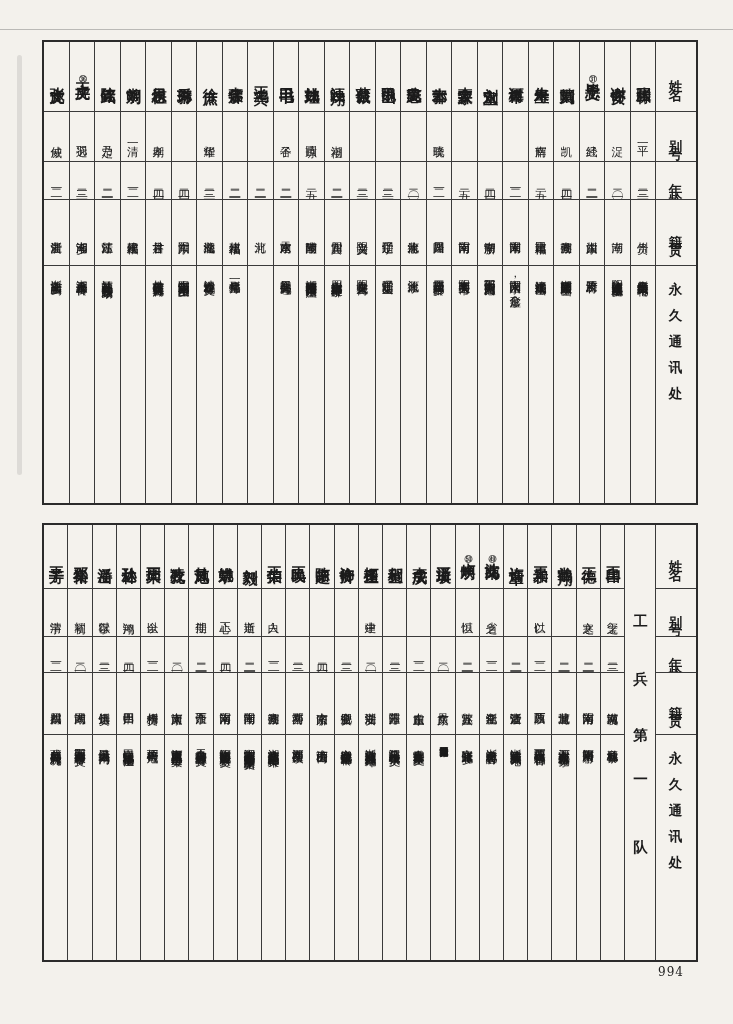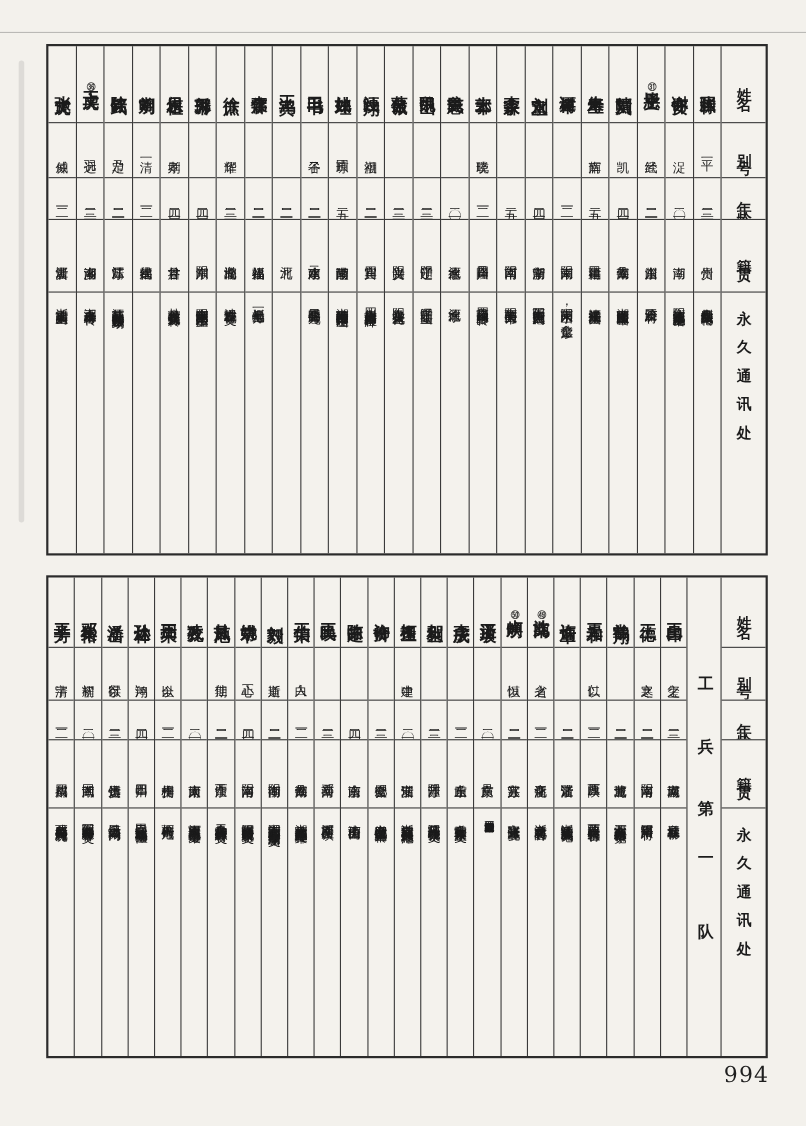--- a/index.html
+++ b/index.html
@@ -37,21 +37,21 @@
   .age{font-size:12px;letter-spacing:1px;}
   .native{font-size:11.5px;}
   .address{font-size:11.5px;letter-spacing:.5px;}
   .address.small{font-size:9px;letter-spacing:0;line-height:1.1;}
   .hcell{font-weight:700;font-size:13.5px;letter-spacing:9px;}
   .hcell.spread{letter-spacing:26px;}
   .section-cell{height:100%;border-bottom:none;font-weight:700;font-size:14.5px;letter-spacing:56px;}
   .note{font-size:8px;letter-spacing:0;margin-top:1px;opacity:.85;}
   .page-number{
     position:absolute;left:658px;top:965px;
-    font-family:"DejaVu Serif",serif;font-size:20px;letter-spacing:1px;color:#1f1f1f;
+    font-family:"DejaVu Serif",serif;font-size:12px;letter-spacing:1px;color:#1f1f1f;
   }
 </style>
 </head>
 <body>
 
 <div class="page">
   <div class="artifact-topline"></div>
   <div class="artifact-leftsmear"></div>
 
   <div class="rtable t0">

